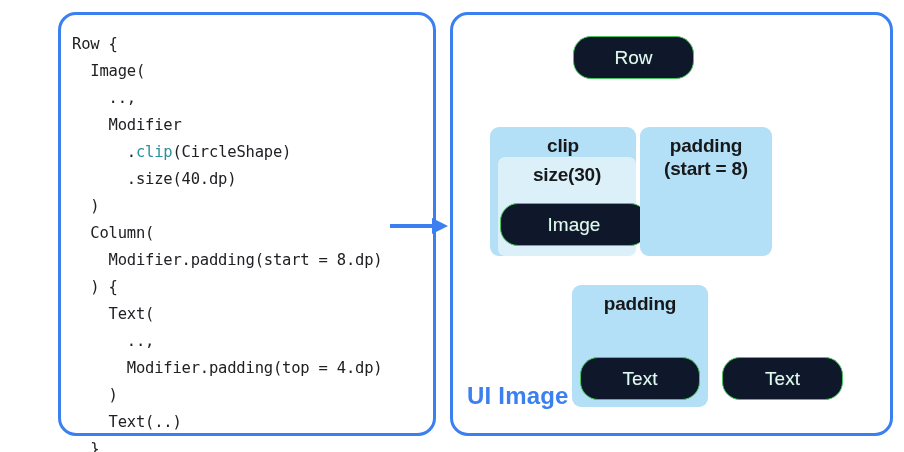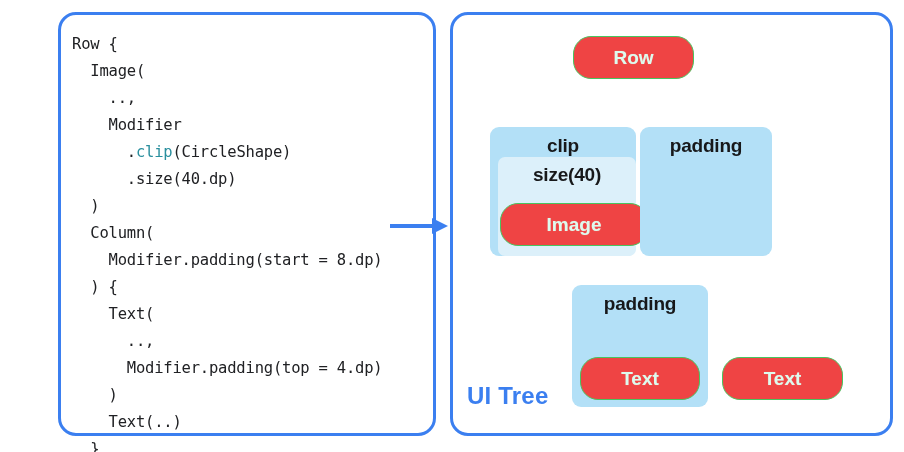--- a/index.html
+++ b/index.html
@@ -76,26 +76,26 @@
     position: absolute;
     box-sizing: border-box;
     display: flex;
     align-items: center;
     justify-content: center;
     text-align: center;
   }
 
   
   .green {
-    background: #ef4444;
+    background: #0f172a;
     border: 1.5px solid #49c45f;
     border-radius: 18px;
     color: #ddfbee;
     font-size: 19px;
-    font-weight: 700;
+    font-weight: 400;
     text-shadow: 0 0 1px rgba(255,255,255,0.35);
   }
 
   
   .mod-outer {
     background: #b3e0f7;
     border-radius: 9px;
     flex-direction: column;
     justify-content: flex-start;
     padding-top: 7px;
@@ -182,37 +182,38 @@
 
   <div class="panel" id="tree-panel"></div>
 
   <div class="node green" id="node-row">
     <span>Row</span>
   </div>
 
   <div class="node mod-outer" id="mod-clip">
     <span class="mod-label">clip</span>
     <div class="node mod-inner" id="mod-clip-inner">
-      <span class="mod-label" style="margin-top:6px">size(40)</span>
+      <span class="mod-label" style="margin-top:6px">size(30)</span>
     </div>
   </div>
   <div class="node green" id="node-image">
     <span>Image</span>
   </div>
 
   <div class="node mod-outer" id="mod-padding-start">
     <span class="mod-label">padding</span>
+    <span class="mod-label">(start = 8)</span>
   </div>
 
   <div class="node mod-outer" id="mod-padding-top">
     <span class="mod-label">padding</span>
   </div>
   <div class="node green" id="node-text-1">
     <span>Text</span>
   </div>
 
   <div class="node green" id="node-text-2">
     <span>Text</span>
   </div>
 
-  <div id="ui-tree-caption">UI Tree</div>
+  <div id="ui-tree-caption">UI Image</div>
 
 </div>
 
 </body></html>

